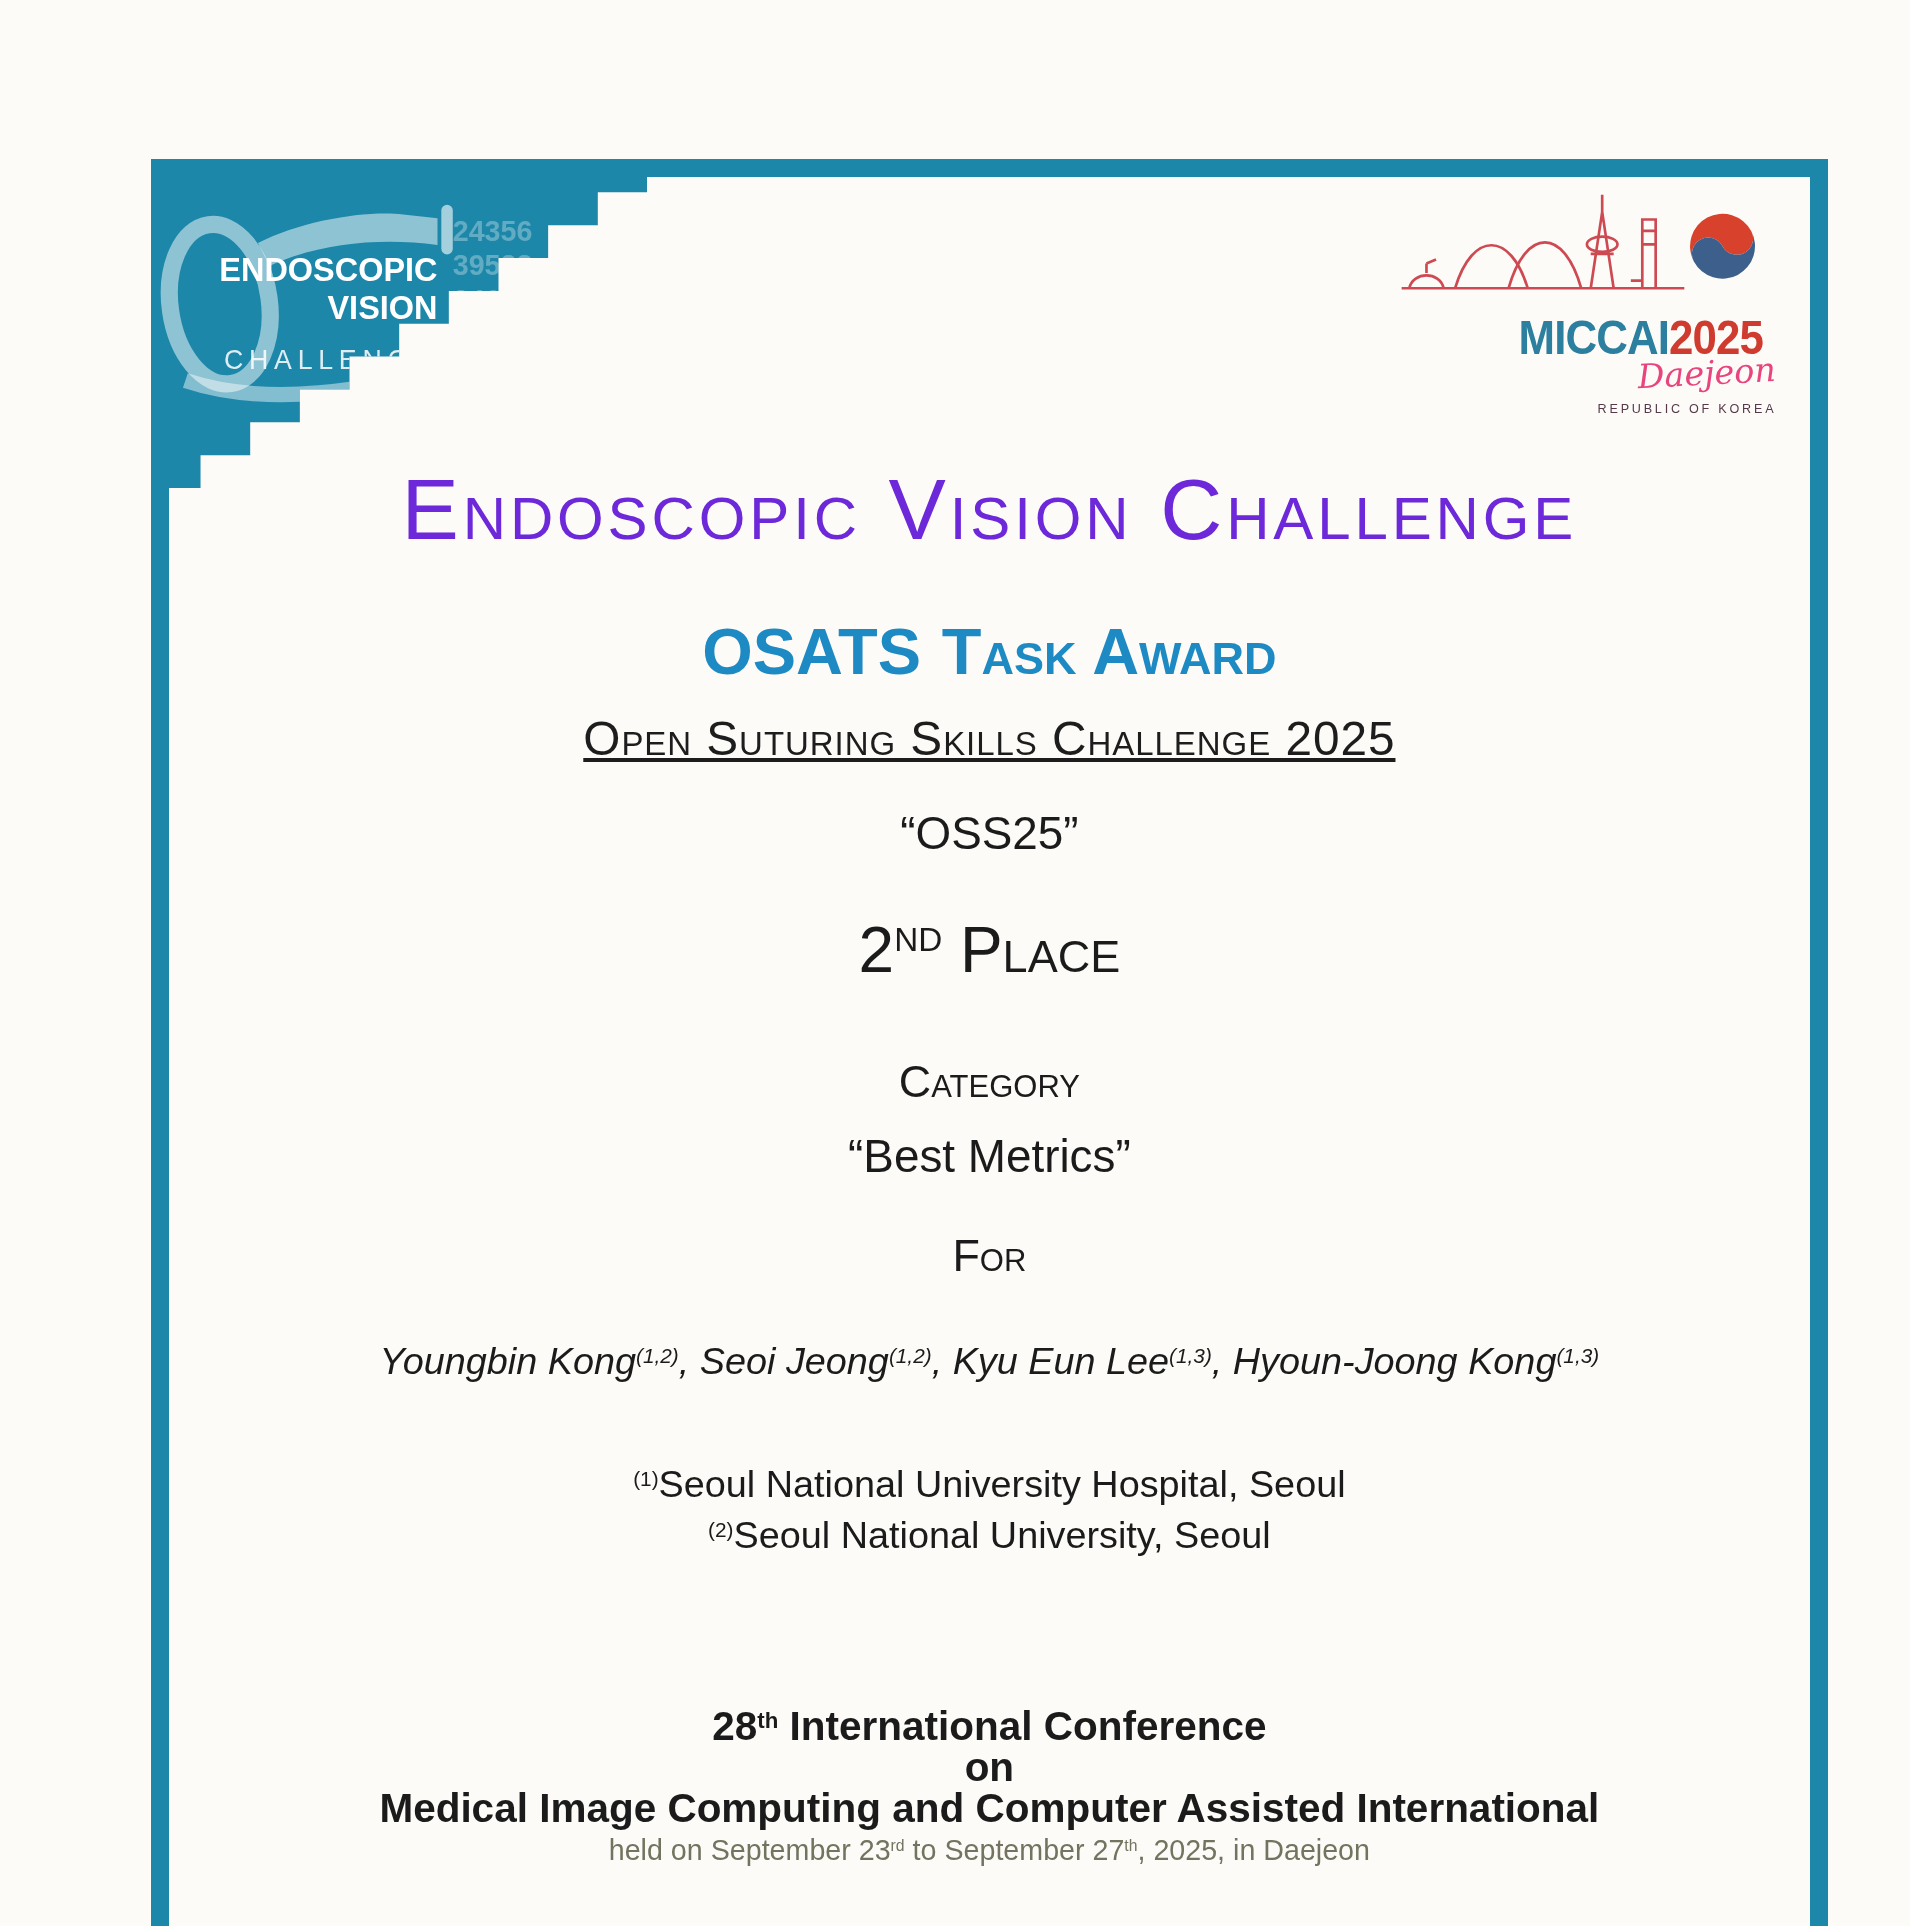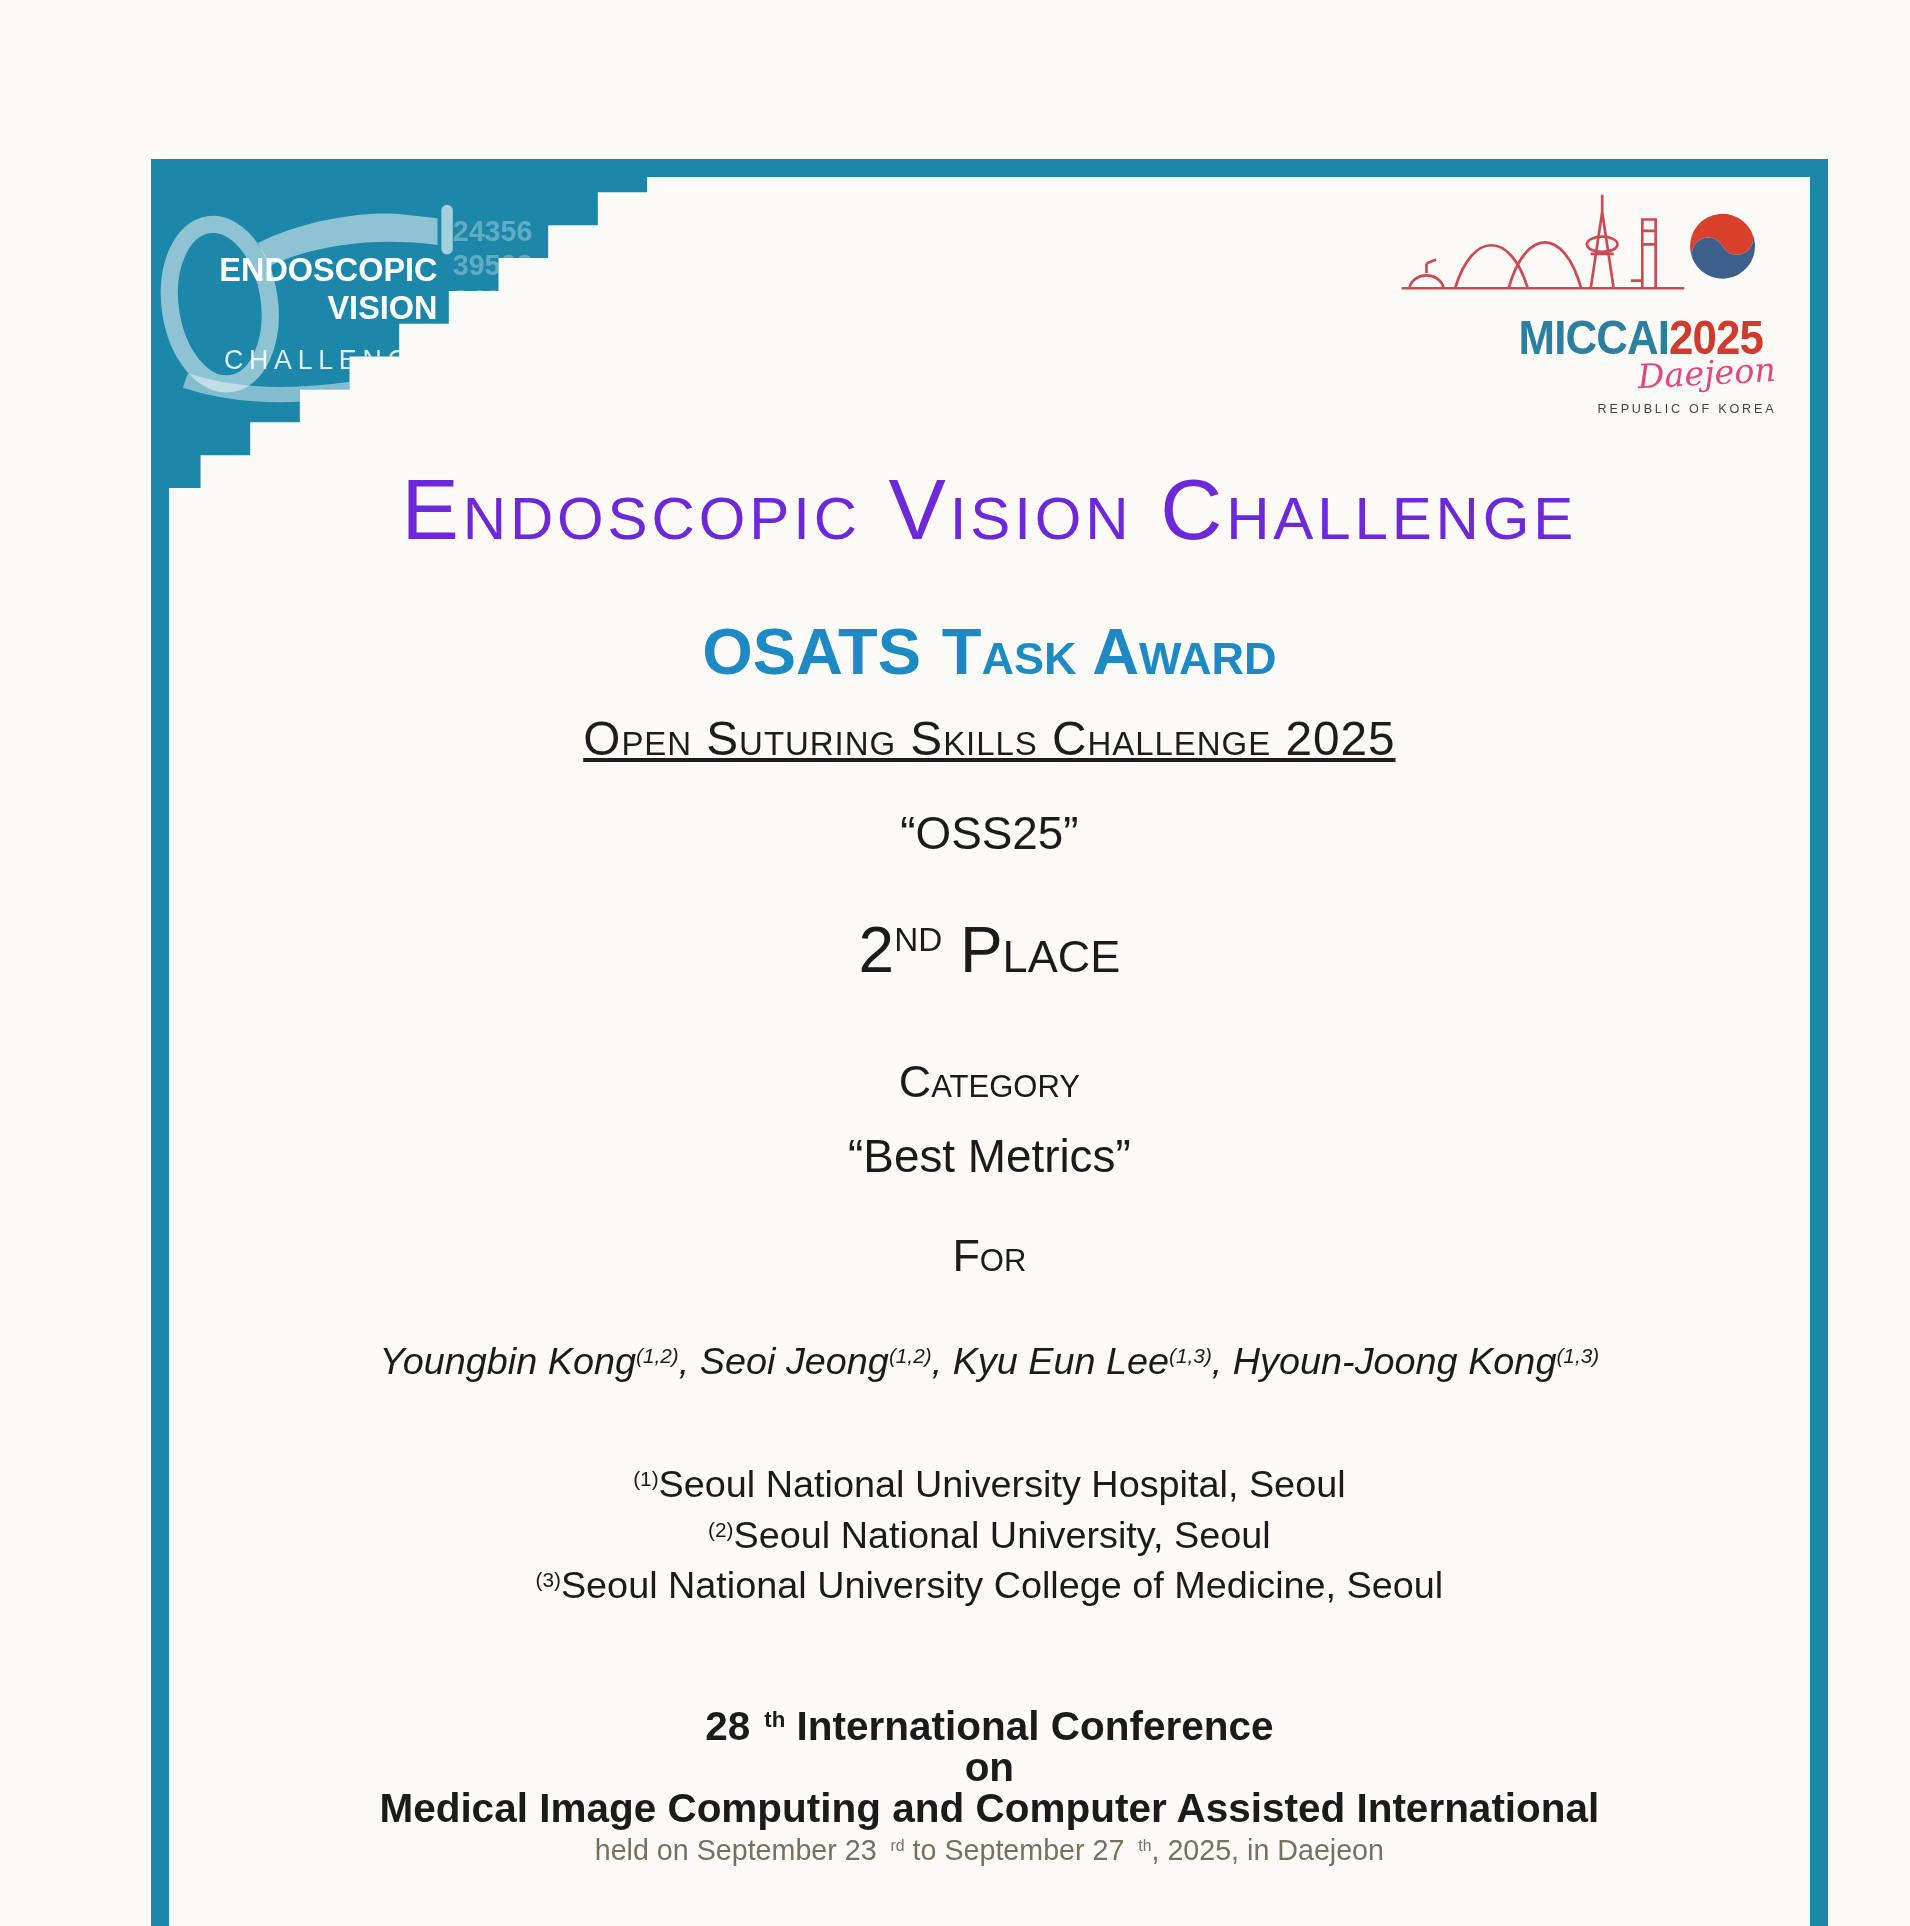--- a/index.html
+++ b/index.html
@@ -43,21 +43,21 @@
   .l-code{top:42.3vw; font-size:2.4vw;}
   .l-place{top:47.8vw; font-size:3.35vw; font-weight:400;}
   .l-place sup{font-size:52%; vertical-align:0.62em;}
   .l-category{top:55.3vw; font-size:2.35vw; font-variant:small-caps;}
   .l-metrics{top:59.2vw; font-size:2.4vw;}
   .l-for{top:64.4vw; font-size:2.35vw; font-variant:small-caps;}
   .l-names{top:70.0vw; font-size:1.98vw; font-style:italic; line-height:1.32;}
   .l-names sup,.l-affil sup,.held sup{font-size:55%; line-height:0; vertical-align:0.55em;}
   .l-affil{top:76.4vw; font-size:1.98vw; line-height:1.33;}
   .l-conf{top:89.3vw; font-size:2.12vw; font-weight:700; line-height:1.02;}
-  .l-conf sup{font-size:55%; vertical-align:0.55em;margin-left:14px;}
+  .l-conf sup{font-size:55%; vertical-align:0.55em;}
   .held{font-size:1.5vw; font-weight:400; color:#73735f; margin-top:0.35vw;}
   sup{letter-spacing:0;}
 </style>
 </head>
 <body>
 
 <div class="page">
 
   <div class="frame"></div>
 
@@ -116,21 +116,20 @@
 
   <div class="cline l-for">For</div>
 
   <div class="cline l-names">
     <div><span>Youngbin Kong</span><sup>(1,2)</sup><span>, Seoi Jeong</span><sup>(1,2)</sup><span>, Kyu Eun Lee</span><sup>(1,3)</sup><span>, Hyoun-Joong Kong</span><sup>(1,3)</sup></div>
   </div>
 
   <div class="cline l-affil">
     <div><sup>(1)</sup><span>Seoul National University Hospital, Seoul</span></div>
     <div><sup>(2)</sup><span>Seoul National University, Seoul</span></div>
-    <div><sup>(3)</sup><span>Seoul National University College of Medicine, Seoul</span></div>
   </div>
 
   <div class="cline l-conf">
     <div><span>28</span><sup>th</sup><span> International Conference</span></div>
     <div>on</div>
     <div>Medical Image Computing and Computer Assisted International</div>
     <div class="held"><span>held on September 23</span><sup>rd</sup><span> to September 27</span><sup>th</sup><span>, 2025, in Daejeon</span></div>
   </div>
 
 </div>

